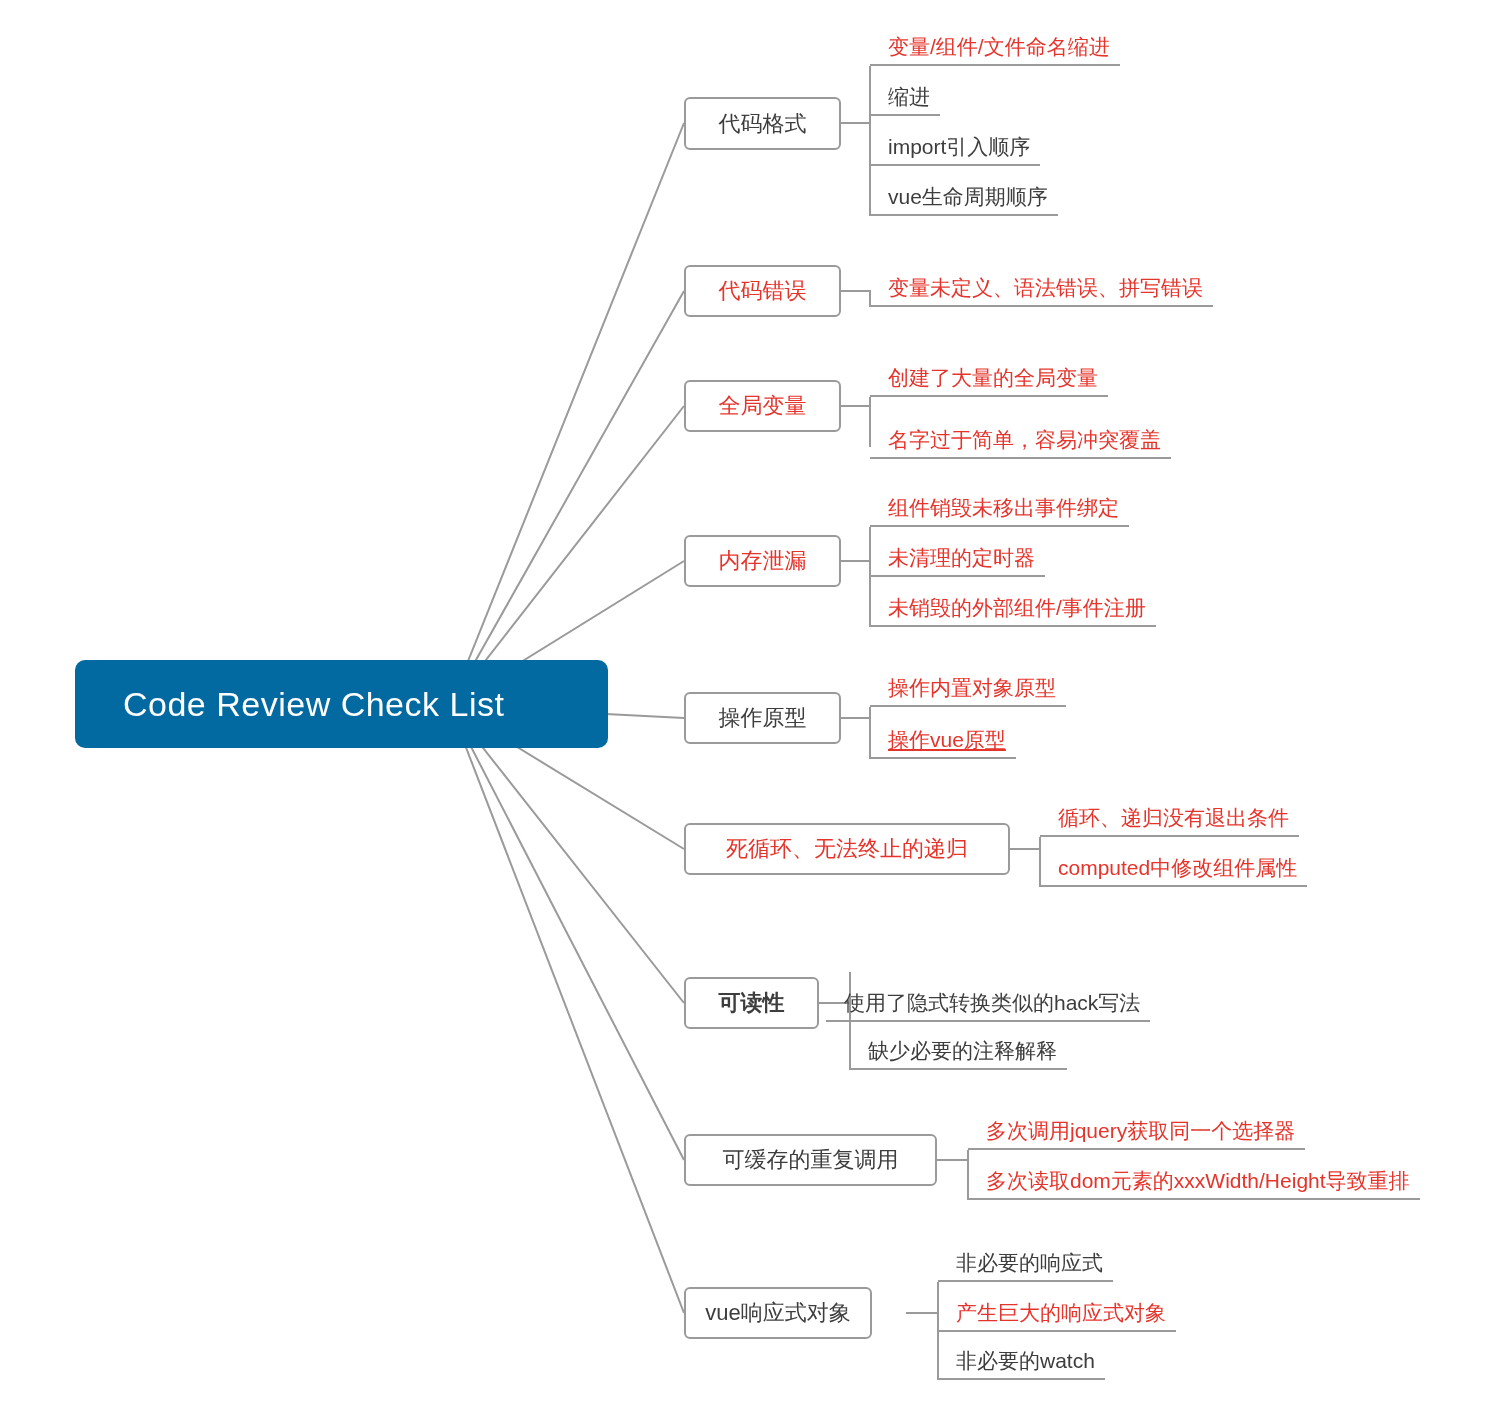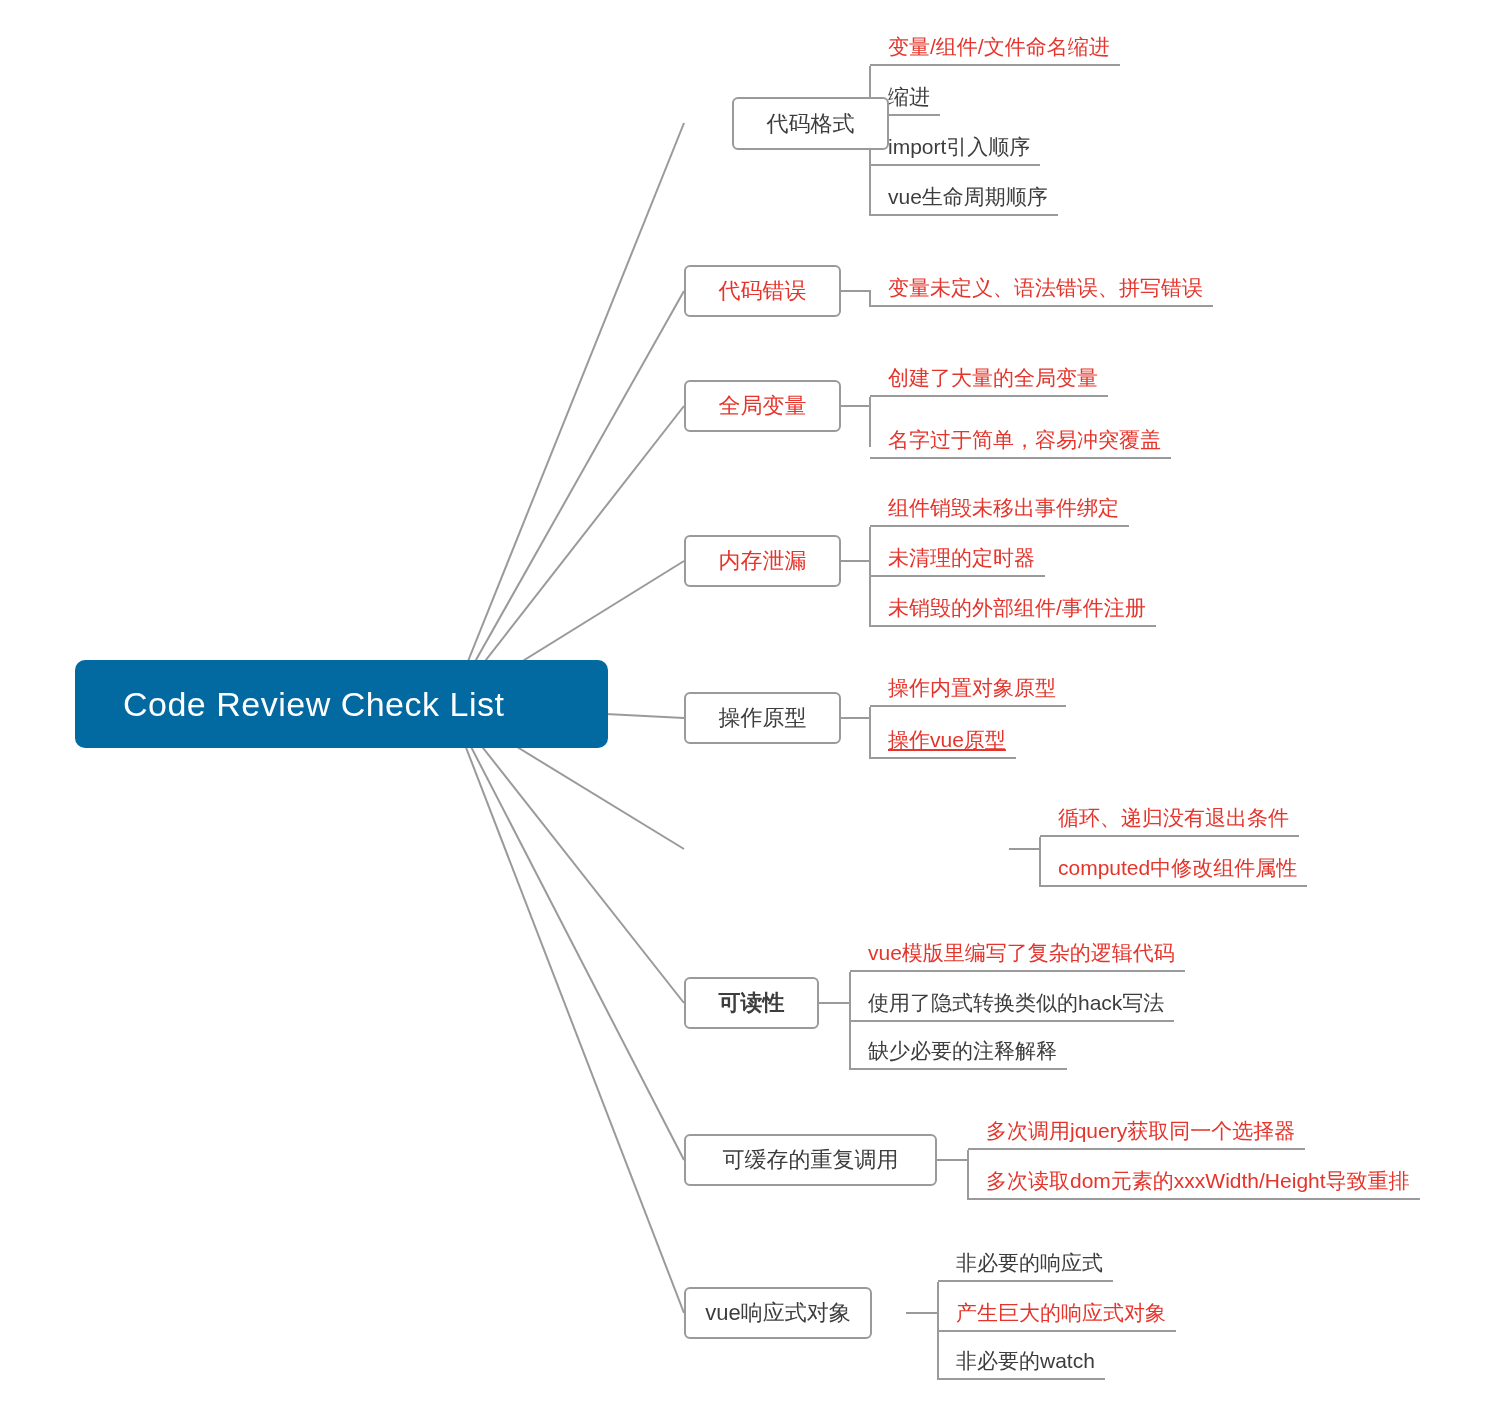--- a/index.html
+++ b/index.html
@@ -70,34 +70,37 @@
 
     <path d="M937,1160 H968 M968,1150 V1200"></path>
 
     <path d="M906,1313 H938 M938,1282 V1380"></path>
   </svg>
 
   <div class="root">
     <span>Code Review Check List</span>
   </div>
 
-  <div class="branch dark" style="left:684px;top:97px;width:157px;height:53px;margin-left:48px;">
+  <div class="branch dark" style="left:684px;top:97px;width:157px;height:53px;">
     <span>代码格式</span>
   </div>
   <div class="branch red" style="left:684px;top:265px;width:157px;height:52px;">
     <span>代码错误</span>
   </div>
   <div class="branch red" style="left:684px;top:380px;width:157px;height:52px;">
     <span>全局变量</span>
   </div>
   <div class="branch red" style="left:684px;top:535px;width:157px;height:52px;">
     <span>内存泄漏</span>
   </div>
   <div class="branch dark" style="left:684px;top:692px;width:157px;height:52px;">
     <span>操作原型</span>
+  </div>
+  <div class="branch red" style="left:684px;top:823px;width:326px;height:52px;">
+    <span>死循环、无法终止的递归</span>
   </div>
   <div class="branch dark" style="left:684px;top:977px;width:135px;height:52px;font-weight:bold;">
     <span>可读性</span>
   </div>
   <div class="branch dark" style="left:684px;top:1134px;width:253px;height:52px;text-align:right;">
     <span>可缓存的重复调用</span>
   </div>
   <div class="branch dark" style="left:684px;top:1287px;width:188px;height:52px;">
     <span>vue响应式对象</span>
   </div>
@@ -115,22 +118,21 @@
   <div class="leaf red" style="left:870px;top:496px;">组件销毁未移出事件绑定</div>
   <div class="leaf red" style="left:870px;top:546px;">未清理的定时器</div>
   <div class="leaf red" style="left:870px;top:596px;">未销毁的外部组件/事件注册</div>
 
   <div class="leaf red" style="left:870px;top:676px;">操作内置对象原型</div>
   <div class="leaf red" style="left:870px;top:728px;text-decoration:underline;">操作vue原型</div>
 
   <div class="leaf red" style="left:1040px;top:806px;">循环、递归没有退出条件</div>
   <div class="leaf red" style="left:1040px;top:856px;">computed中修改组件属性</div>
 
-  <div class="leaf red" style="left:850px;top:941px;">vue模版里编写了复杂的逻辑代码</div>
-  <div class="leaf dark" style="left:850px;top:991px;">使用了隐式转换类似的hack写法</div>
+  <div class="leaf dark" style="left:826px;top:991px;">使用了隐式转换类似的hack写法</div>
   <div class="leaf dark" style="left:850px;top:1039px;">缺少必要的注释解释</div>
 
   <div class="leaf red" style="left:968px;top:1119px;">多次调用jquery获取同一个选择器</div>
   <div class="leaf red" style="left:968px;top:1169px;">多次读取dom元素的xxxWidth/Height导致重排</div>
 
   <div class="leaf dark" style="left:938px;top:1251px;">非必要的响应式</div>
   <div class="leaf red" style="left:938px;top:1301px;">产生巨大的响应式对象</div>
   <div class="leaf dark" style="left:938px;top:1349px;">非必要的watch</div>
 
 </div>

